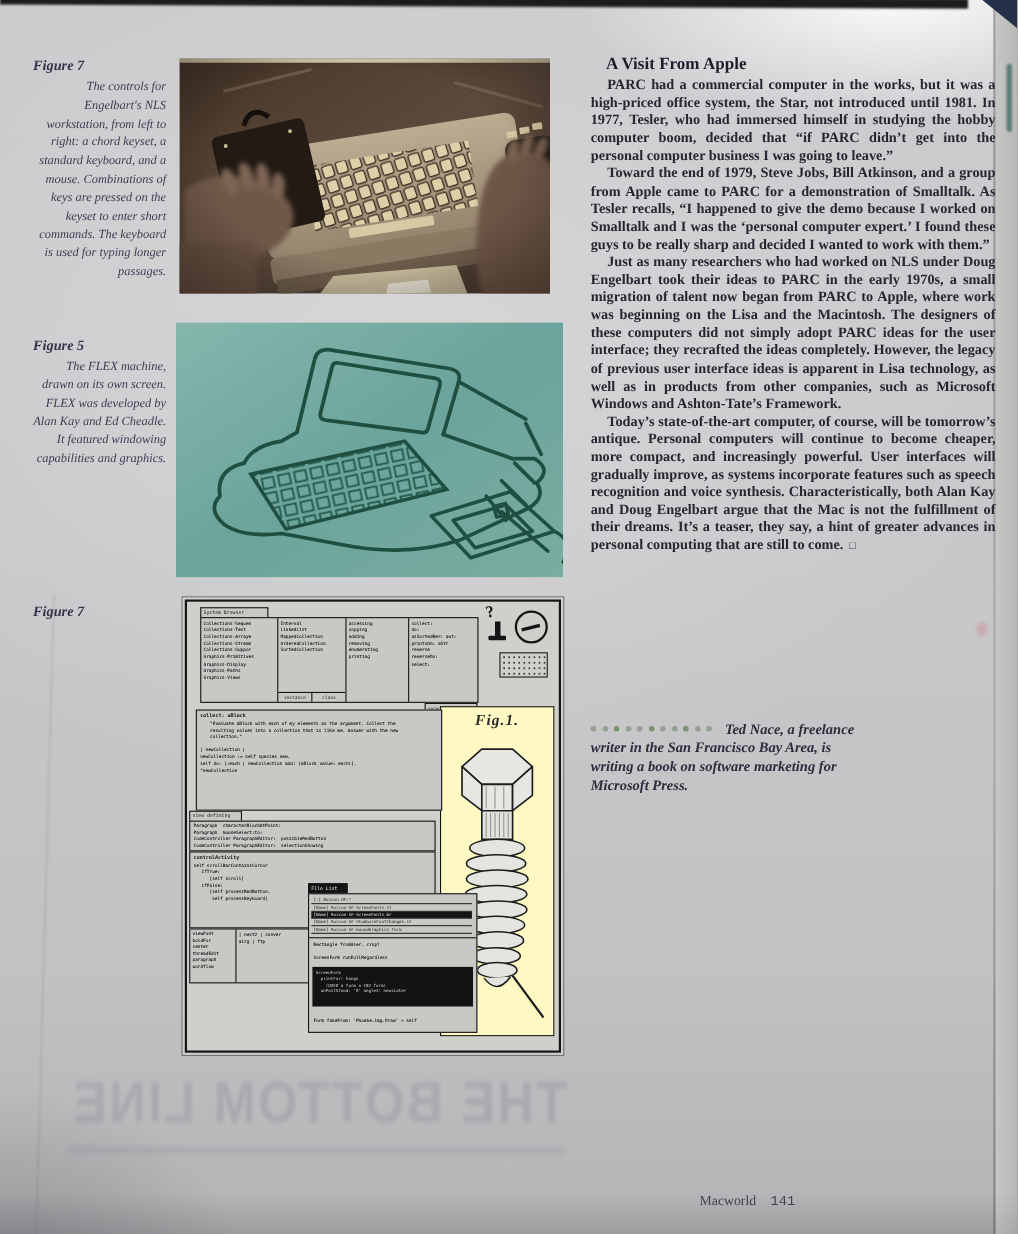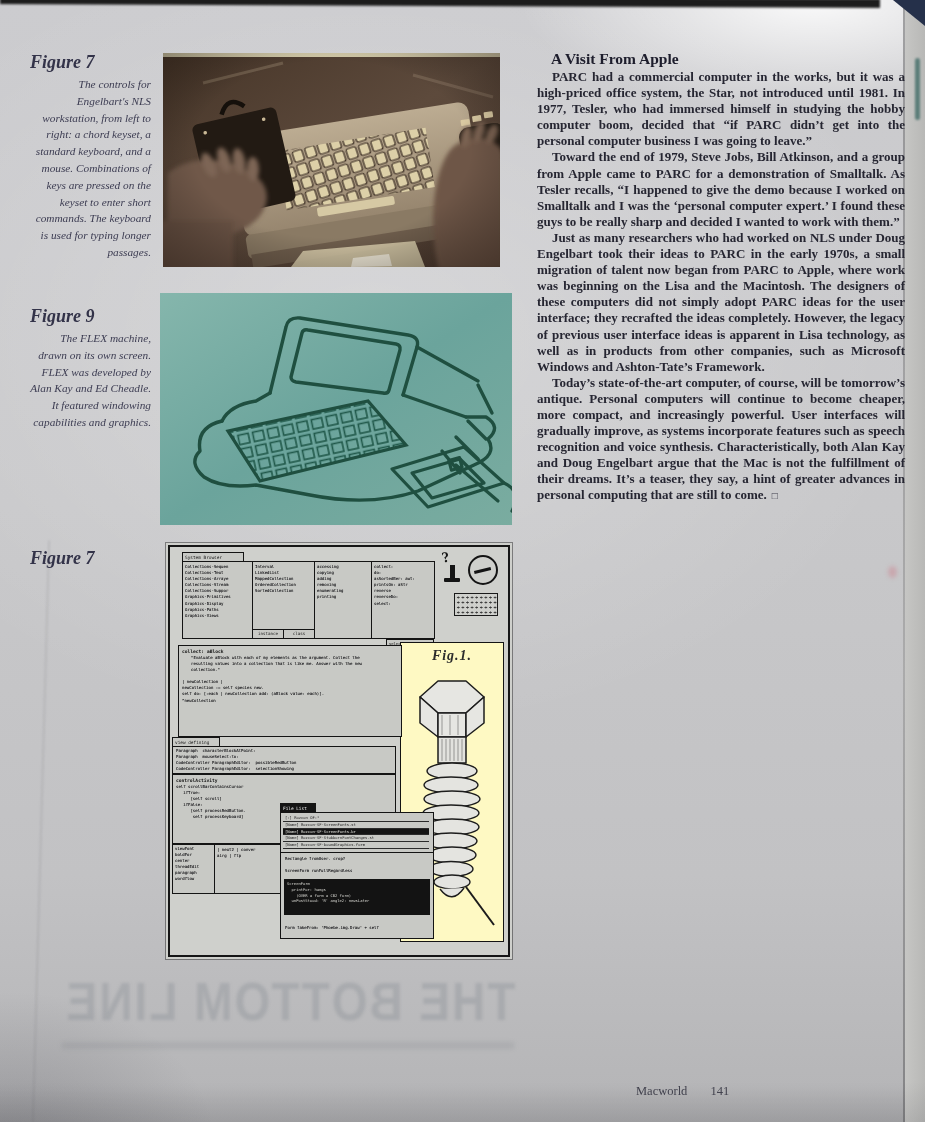--- a/index.html
+++ b/index.html
@@ -20,33 +20,33 @@
   .bl-shadow{position:absolute;left:-40px;top:990px;width:260px;height:180px;background:radial-gradient(ellipse at 20% 90%, rgba(70,70,78,.30), rgba(70,70,78,0) 70%);}
   .bottom-band{position:absolute;left:0;top:1082px;width:925px;height:40px;background:linear-gradient(180deg,rgba(70,70,76,0),rgba(70,70,76,.14));}
   .pink-smudge{position:absolute;left:888px;top:566px;width:9px;height:12px;background:rgba(205,120,135,.4);border-radius:50%;filter:blur(2px);}
   
   .showthrough{position:absolute;left:55px;top:975px;width:470px;text-align:center;
     font-family:"Liberation Sans",sans-serif;font-weight:700;font-size:46px;letter-spacing:2px;
     color:rgba(95,106,114,.20);transform:scaleX(-1) scaleY(1.15);filter:blur(1.6px);white-space:nowrap;}
   .showthrough-band{position:absolute;left:62px;top:1042px;width:452px;height:7px;background:rgba(110,120,126,.16);filter:blur(2px);}
   
   .cap{position:absolute;left:30px;width:121px;color:#3c3c52;}
-  .cap h4{margin:0 0 3px 0;font-size:18px;font-style:italic;font-weight:700;color:#333349;}
+  .cap h4{margin:0 0 3px 0;font-size:13px;font-style:italic;font-weight:700;color:#333349;}
   .cap p{margin:0;font-size:11.3px;line-height:16.8px;font-style:italic;text-align:right;}
   
   .article{position:absolute;left:537px;top:50px;width:368px;color:#262632;}
   .article h2{margin:0 0 1px 14px;font-size:15.5px;font-weight:700;color:#1d1d2c;}
   .article p{margin:0;font-size:13px;line-height:16.1px;text-align:justify;text-indent:15px;font-weight:bold;}
   .endmark{font-size:10px;padding-left:5px;color:#3a3a48;}
   .bio{position:absolute;left:537px;top:641px;width:258px;font-size:13.2px;line-height:17px;font-style:italic;font-weight:700;color:#2c2c3c;}
   .bio .dots{display:inline-flex;gap:5.5px;margin-right:12px;vertical-align:2px;}
   .bio .dots i{width:5px;height:5px;border-radius:2px;background:#95a293;display:block;}
   .bio .dots i:nth-child(3n){background:#7d9470;}
   .footer{position:absolute;left:636px;top:1084px;font-size:12.5px;color:#42424e;}
-  .footer .pnum{margin-left:20px;}
+  .footer .pnum{margin-left:10px;font-family:Liberation Mono, monospace;}
   
   .photo{position:absolute;left:163px;top:53px;width:337px;height:214px;overflow:hidden;}
   
   .teal{position:absolute;left:160px;top:293px;width:352px;height:232px;overflow:hidden;}
   
   .stshot{position:absolute;left:168px;top:545px;width:338px;height:408px;background:#cfd0cc;
     border:2.5px solid #161616;box-shadow:0 0 0 2px #cfd0cc,0 0 0 3px rgba(25,25,25,.45);}
   .stshot *{box-sizing:border-box;}
   .win{position:absolute;background:#c8c9c5;border:1.6px solid #141414;}
   .tab{position:absolute;background:#c8c9c5;border:1.4px solid #141414;font:4.4px/1.6 "DejaVu Sans Mono",monospace;
@@ -93,21 +93,21 @@
   <div class="bottom-band"></div>
   <div class="pink-smudge"></div>
   <div class="showthrough">THE BOTTOM LINE</div>
   <div class="showthrough-band"></div>
 
   <div class="cap" style="top:52px;">
     <h4>Figure 7</h4>
     <p>The controls for Engelbart's NLS workstation, from left to right: a chord keyset, a standard keyboard, and a mouse. Combinations of keys are pressed on the keyset to enter short commands. The keyboard is used for typing longer passages.</p>
   </div>
   <div class="cap" style="top:306px;">
-    <h4>Figure 9</h4>
+    <h4>Figure 5</h4>
     <p>The FLEX machine, drawn on its own screen. FLEX was developed by Alan Kay and Ed Cheadle. It featured windowing capabilities and graphics.</p>
   </div>
   <div class="cap" style="top:548px;">
     <h4>Figure 7</h4>
   </div>
 
   <div class="photo">
     <svg width="337" height="214" viewBox="0 0 337 214">
       <defs>
         <linearGradient id="bgG" x1="0" y1="0" x2="1" y2="1">
@@ -380,19 +380,34 @@
   </div>
 
   <div class="article">
     <h2>A Visit From Apple</h2>
     <p>PARC had a commercial computer in the works, but it was a high-priced office system, the Star, not introduced until 1981. In 1977, Tesler, who had immersed himself in studying the hobby computer boom, decided that “if PARC didn’t get into the personal computer business I was going to leave.”</p>
     <p>Toward the end of 1979, Steve Jobs, Bill Atkinson, and a group from Apple came to PARC for a demonstration of Smalltalk. As Tesler recalls, “I happened to give the demo because I worked on Smalltalk and I was the ‘personal computer expert.’ I found these guys to be really sharp and decided I wanted to work with them.”</p>
     <p>Just as many researchers who had worked on NLS under Doug Engelbart took their ideas to PARC in the early 1970s, a small migration of talent now began from PARC to Apple, where work was beginning on the Lisa and the Macintosh. The designers of these computers did not simply adopt PARC ideas for the user interface; they recrafted the ideas completely. However, the legacy of previous user interface ideas is apparent in Lisa technology, as well as in products from other companies, such as Microsoft Windows and Ashton-Tate’s Framework.</p>
     <p><span>Today’s state-of-the-art computer, of course, will be tomorrow’s antique. Personal computers will continue to become cheaper, more compact, and increasingly powerful. User interfaces will gradually improve, as systems incorporate features such as speech recognition and voice synthesis. Characteristically, both Alan Kay and Doug Engelbart argue that the Mac is not the fulfillment of their dreams. It’s a teaser, they say, a hint of greater advances in personal computing that are still to come.</span><span class="endmark">□</span></p>
   </div>
 
+  <p class="bio">
+    <span class="dots">
+        <i></i>
+        <i></i>
+        <i></i>
+        <i></i>
+        <i></i>
+        <i></i>
+        <i></i>
+        <i></i>
+        <i></i>
+        <i></i>
+        <i></i>
+      </span><span>Ted Nace, a freelance writer in the San Francisco Bay Area, is writing a book on software marketing for Microsoft Press.</span>
+  </p>
 
   <div class="footer">
     <span>Macworld</span>
     <span class="pnum">141</span>
   </div>
 
 </div>
 
 </body></html>

